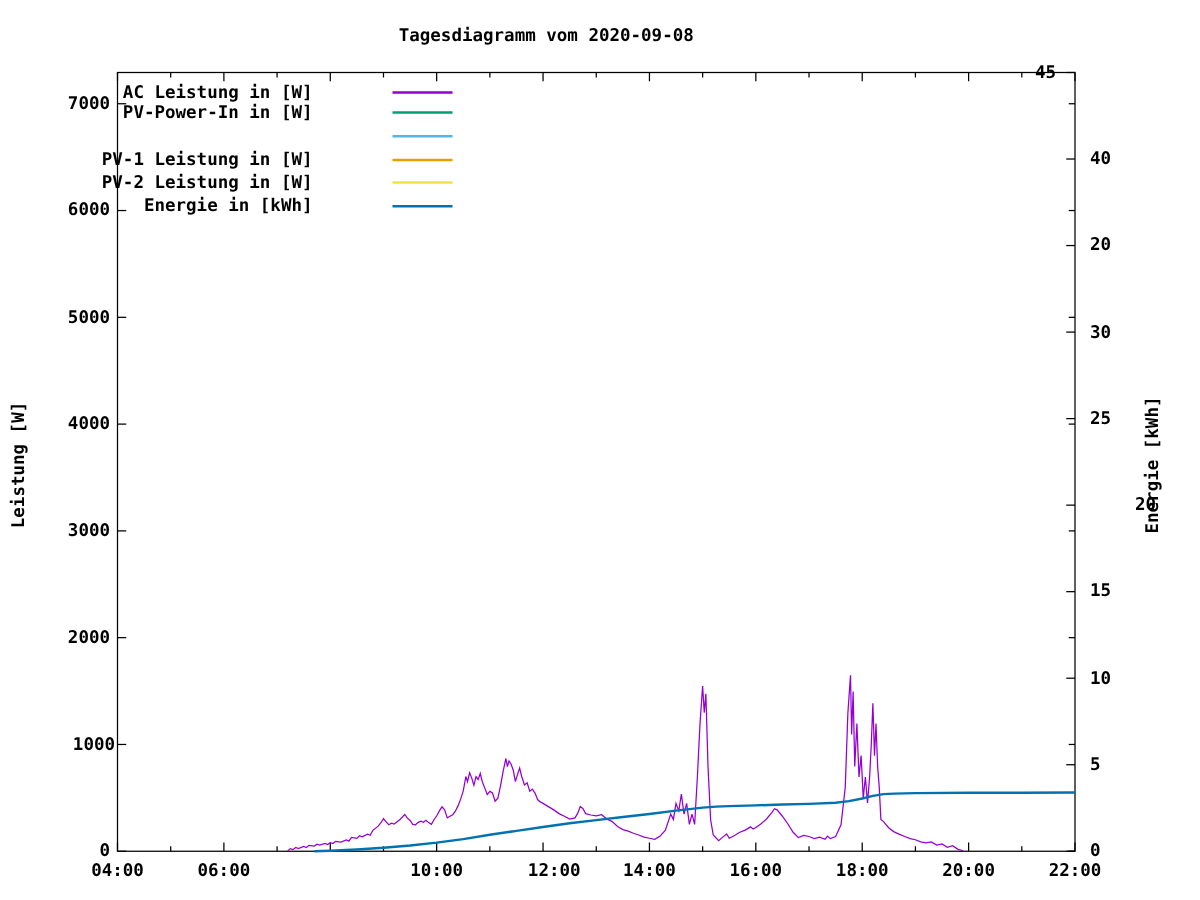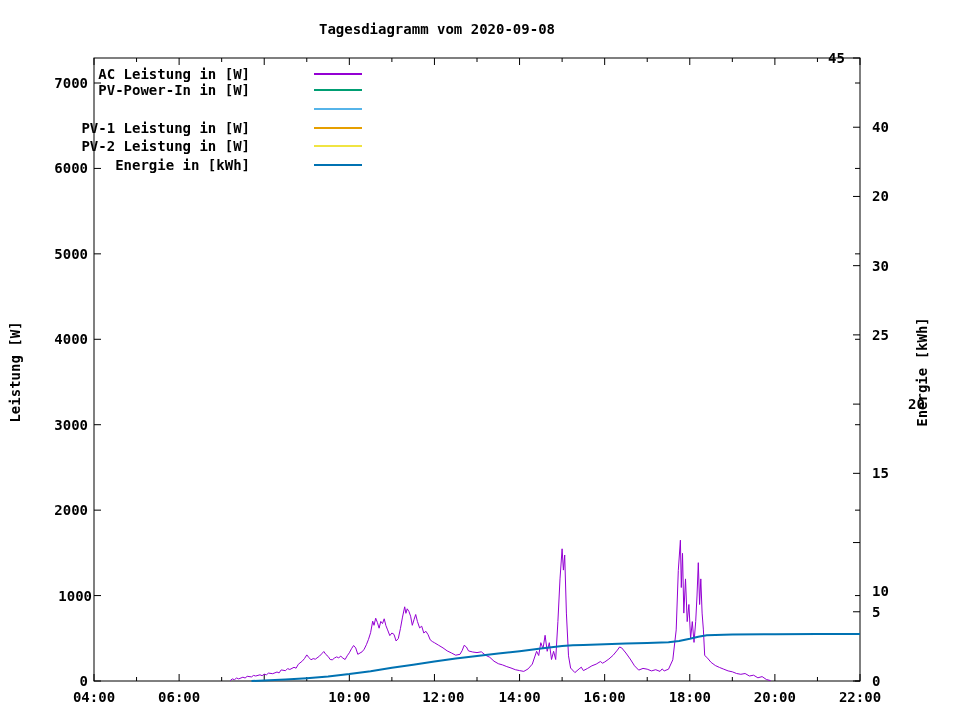--- a/index.html
+++ b/index.html
@@ -103,21 +103,21 @@
       <div class="abs ytick-l" style="left: 32px; top: 503.143px;">2000</div>
       <div class="abs ytick-l" style="left: 32px; top: 417.714px;">3000</div>
       <div class="abs ytick-l" style="left: 32px; top: 332.286px;">4000</div>
       <div class="abs ytick-l" style="left: 32px; top: 246.857px;">5000</div>
       <div class="abs ytick-l" style="left: 32px; top: 161.429px;">6000</div>
       <div class="abs ytick-l" style="left: 32px; top: 76px;">7000</div>
     </div>
   <div id="yticks-right">
       <div class="abs ytick-r" style="left: 872px; top: 674px;">0</div>
       <div class="abs ytick-r" style="left: 872px; top: 604.778px;">5</div>
-      <div class="abs ytick-r" style="left: 872px; top: 535.556px; margin-top: 48px;">10</div>
+      <div class="abs ytick-r" style="left: 872px; top: 535.556px;">10</div>
       <div class="abs ytick-r" style="left: 872px; top: 466.333px;">15</div>
       <div class="abs ytick-r" style="left: 872px; top: 397.111px; margin-left: 36px;">20</div>
       <div class="abs ytick-r" style="left: 872px; top: 327.889px;">25</div>
       <div class="abs ytick-r" style="left: 872px; top: 258.667px;">30</div>
       <div class="abs ytick-r" style="left: 872px; top: 189.444px;">20</div>
       <div class="abs ytick-r" style="left: 872px; top: 120.222px;">40</div>
       <div class="abs ytick-r" style="left: 828px; top: 51px;">45</div>
     </div>
   <div id="xticks">
       <div class="abs xtick" style="left: 64px; top: 690px;">04:00</div>

